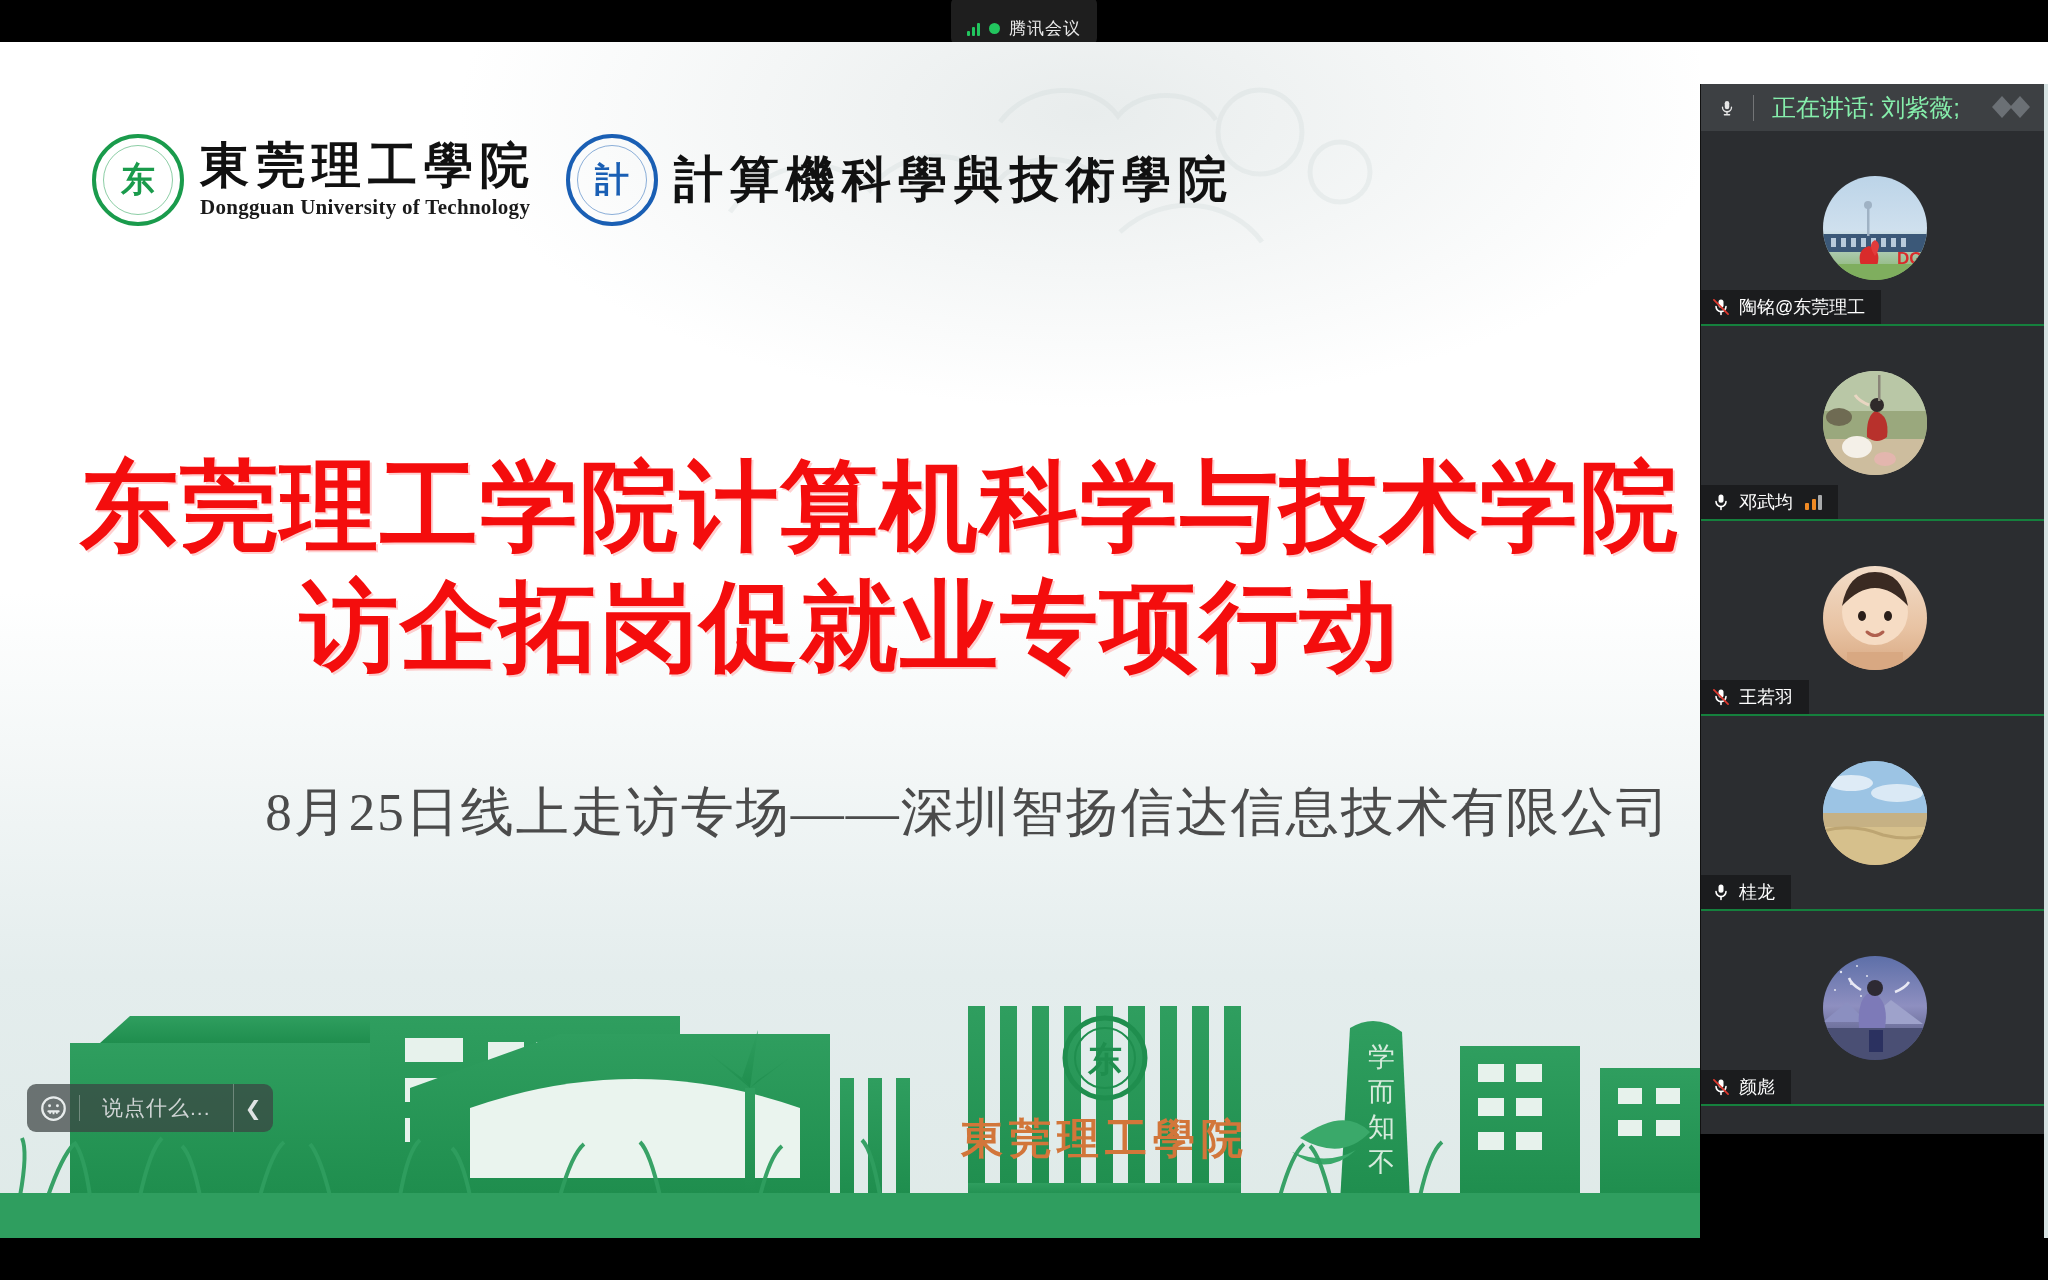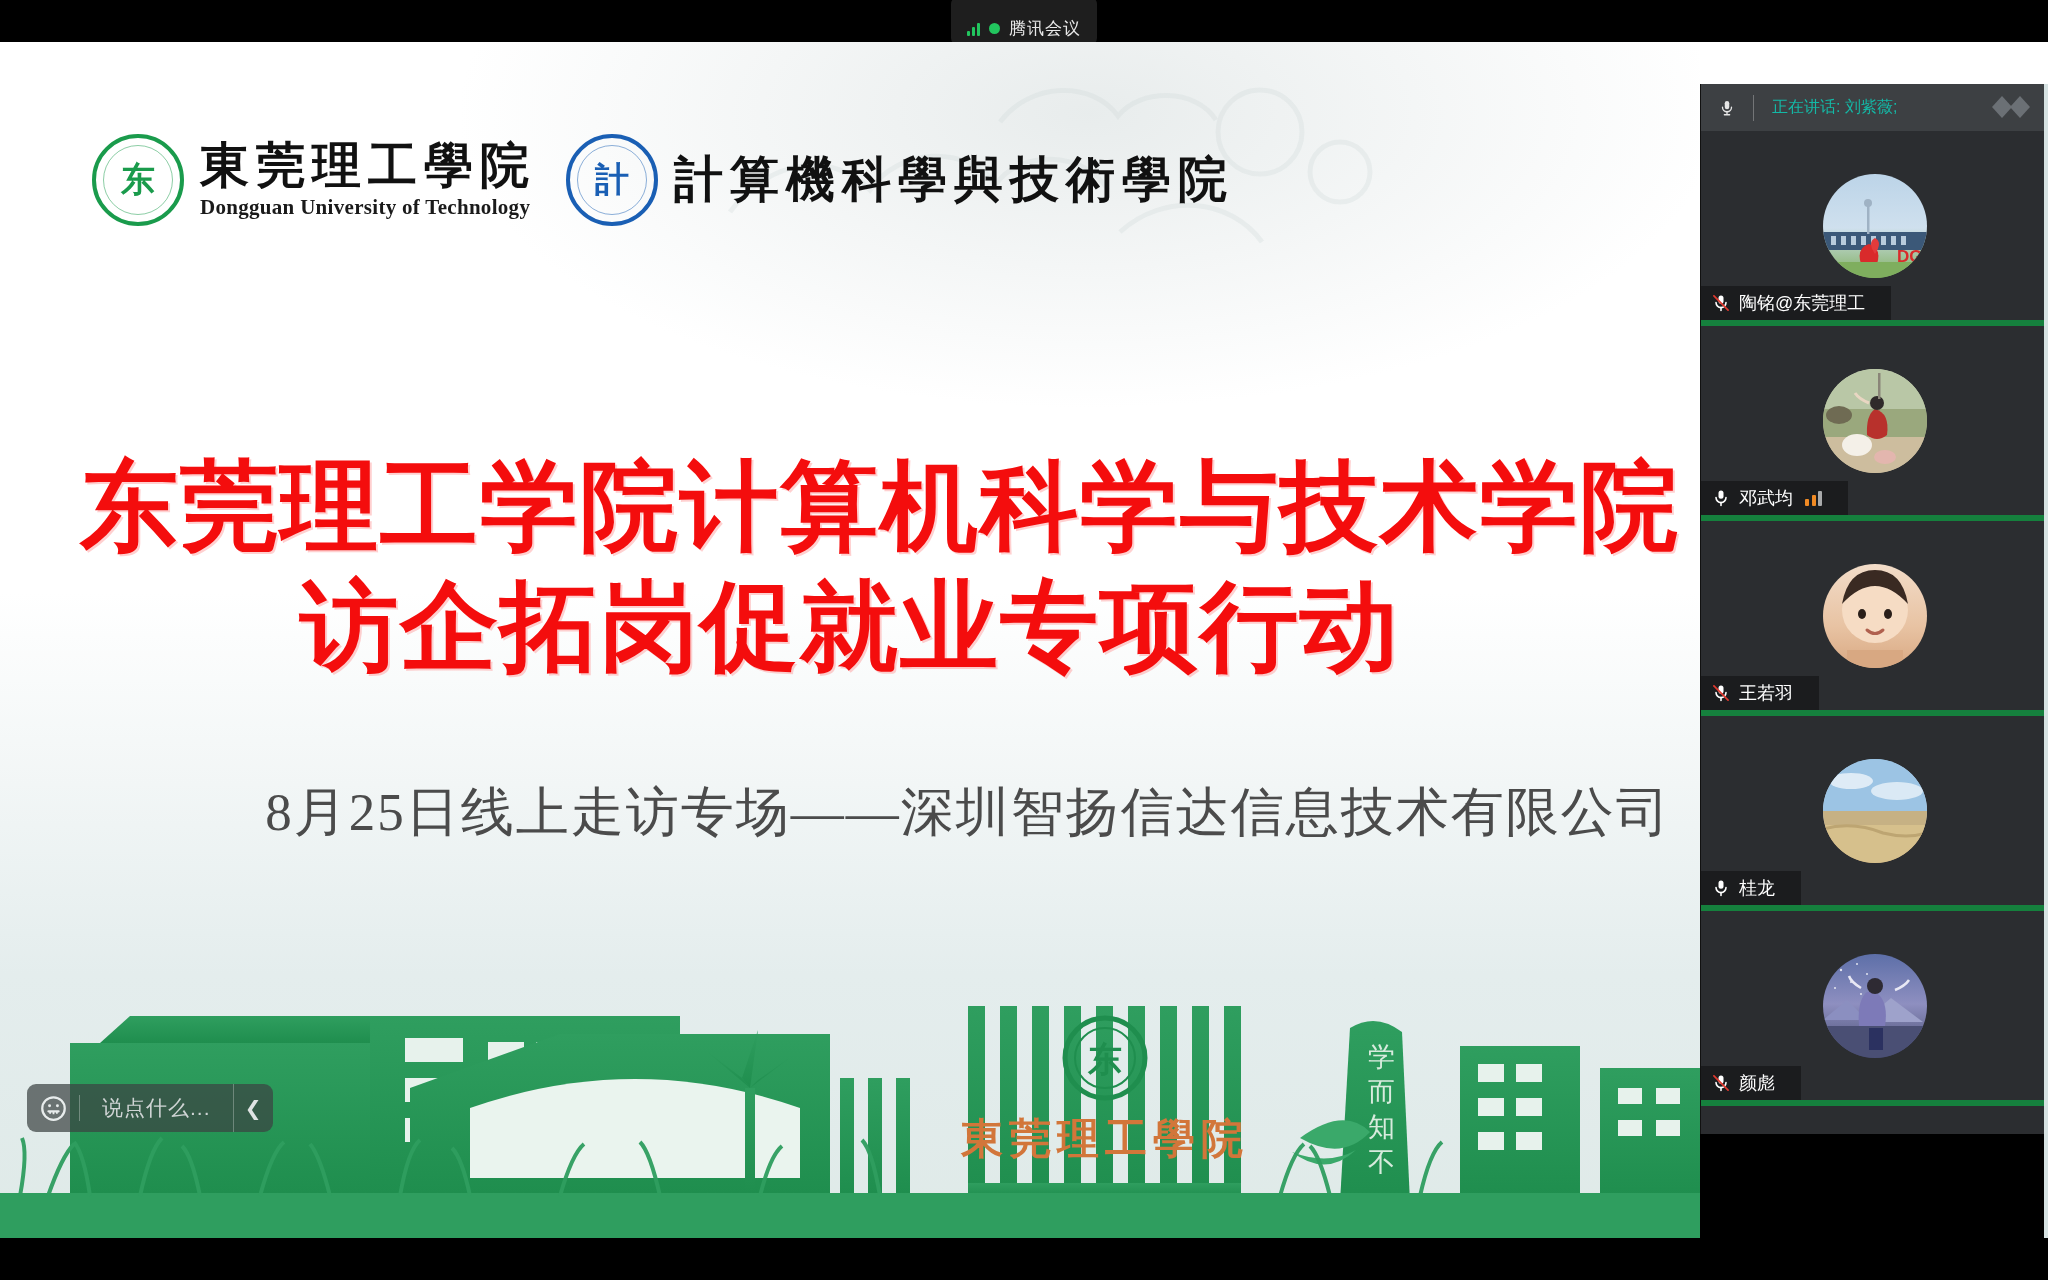--- a/index.html
+++ b/index.html
@@ -82,30 +82,30 @@
                    color:#dfe3e3; font-size:20px; }
 
   
   #rail { position:absolute; right:0; top:42px; width:348px; height:1050px;
           background:#2b2d30; border-left:1px solid #111; }
   #speaking-bar { height:47px; background:#3d4043; display:flex; align-items:center;
                   position:relative; }
   #speaking-mic { width:52px; display:flex; align-items:center; justify-content:center; }
   #speaking-mic svg { width:18px; height:22px; }
   #speaking-sep { width:1px; height:26px; background:rgba(255,255,255,.28); }
-  #speaking-text { padding-left:18px; color:#14b8a6; font-size:16px; white-space:nowrap; }
+  #speaking-text { padding-left:18px; color:#86efac; font-size:24px; white-space:nowrap; }
   #rail-logo { position:absolute; right:10px; top:6px; width:56px; height:34px; }
 
-  .tile { position:relative; height:195px; border-bottom:6px solid #15803d;
+  .tile { position:relative; height:195px; border-bottom:2px solid #15803d;
           background:#2b2d30; display:flex; align-items:center; justify-content:center;
           overflow:hidden; }
   .avatar { width:104px; height:104px; border-radius:50%; overflow:hidden;
             position:relative; }
   .nameplate { position:absolute; left:0; bottom:0; height:34px; background:#1b1c1e;
-               display:flex; align-items:center; padding:0 26px 0 10px; gap:8px;
+               display:flex; align-items:center; padding:0 16px 0 10px; gap:8px;
                max-width:300px; }
   .np-mic { width:20px; height:20px; flex:0 0 auto; }
   .np-name { color:#fff; font-size:18px; white-space:nowrap; }
   .levelbars { display:flex; align-items:flex-end; gap:2.5px; height:15px; margin-left:4px; }
   .levelbars i { display:block; width:4px; border-radius:1px; }
   .levelbars i:nth-child(1){height:7px;background:#f08a24}
   .levelbars i:nth-child(2){height:11px;background:#f08a24}
   .levelbars i:nth-child(3){height:15px;background:#a9aaab}
 
   

